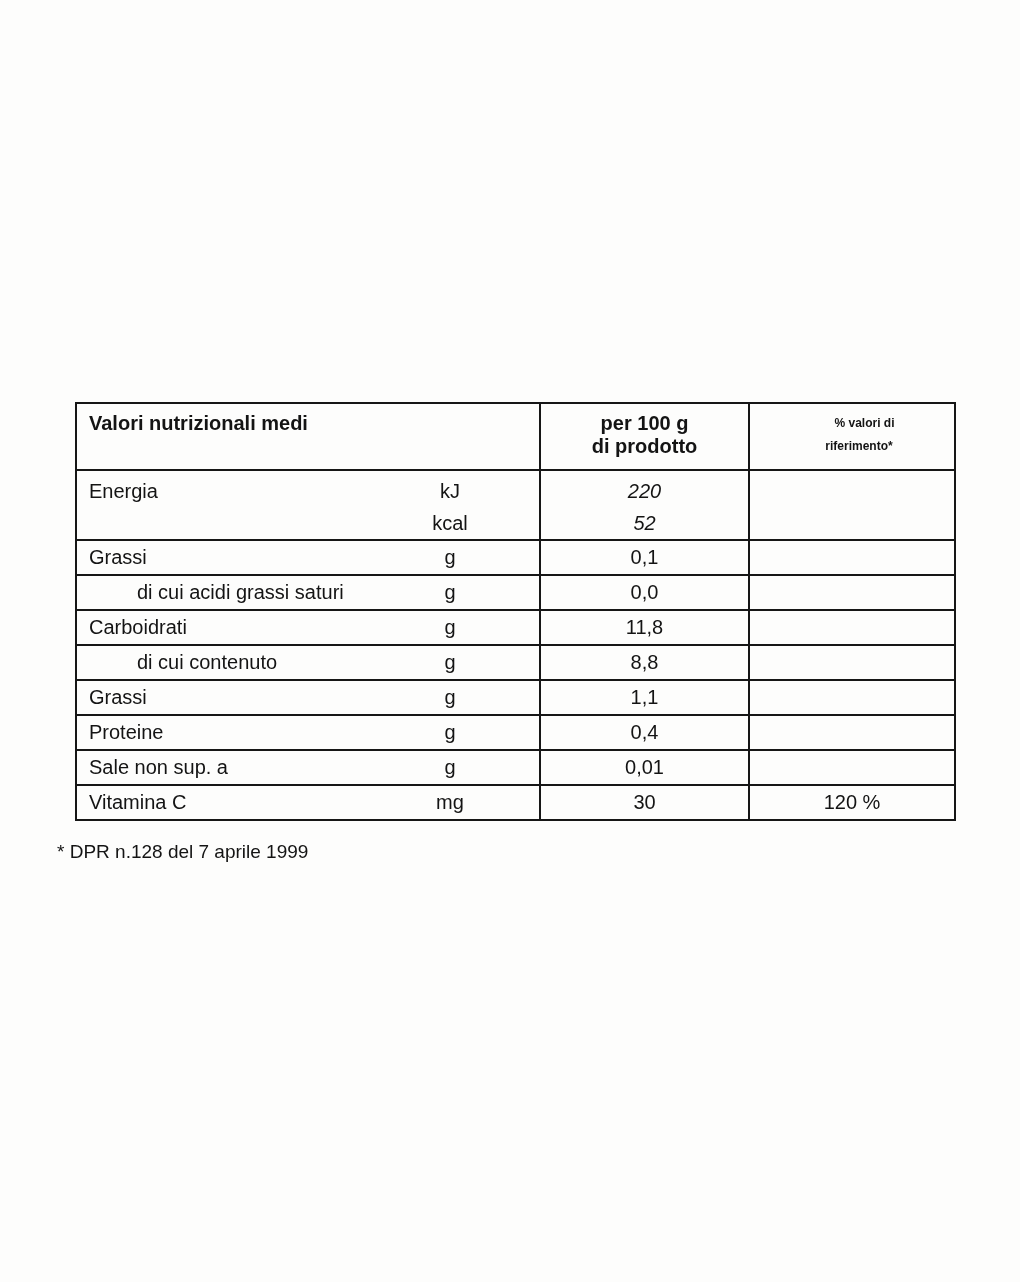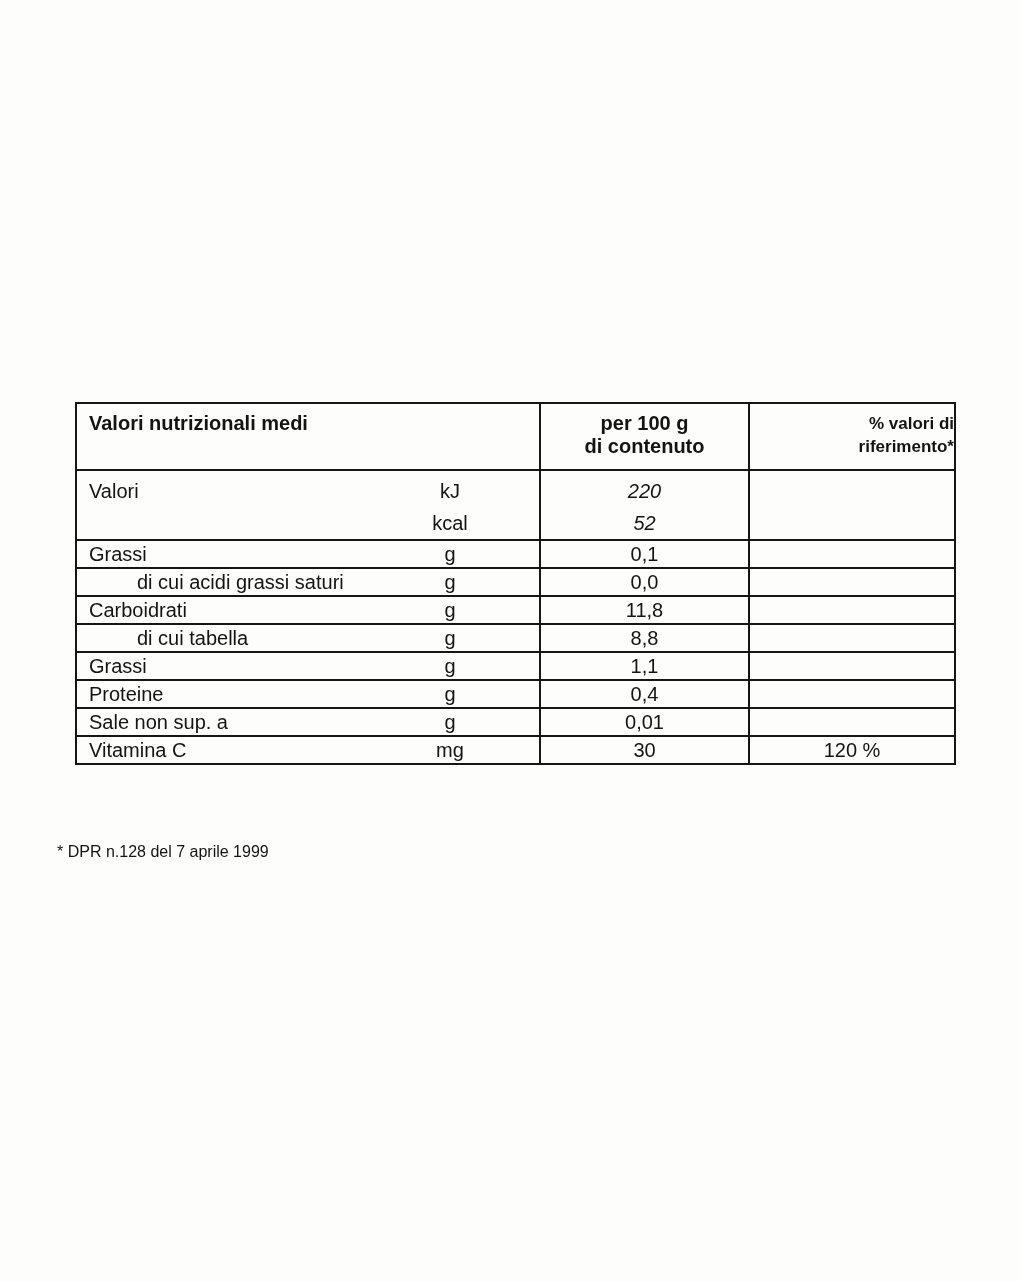--- a/index.html
+++ b/index.html
@@ -34,43 +34,43 @@
   
   col.c-label { width: 464px; }
   col.c-value { width: 209px; }
   col.c-ref   { width: 206px; }
 
   
   tr.hdr { height: 67px; }
   tr.hdr th { vertical-align: top; font-weight: bold; }
   th.h-label { text-align: left; padding: 8px 0 0 12px; font-size: 20px; }
   th.h-value { text-align: center; padding-top: 8px; line-height: 23px; font-size: 20px; }
-  th.h-ref   { text-align: right; padding: 8px 0 0 14px; line-height: 23px; font-size: 17px; }
+  th.h-ref   { text-align: center; padding: 8px 0 0 14px; line-height: 23px; font-size: 12px; }
   th.h-ref .line1 { padding-left: 11px; }
 
   
-  tr.row { height: 28px; }
+  tr.row { height: 35px; }
   tr.row-dual { height: 70px; }
   td.cell-label { padding: 0; }
   .lblwrap { display: flex; align-items: center; width: 100%; height: 100%; }
   .lbl  { flex: 1 1 auto; padding-left: 12px; white-space: nowrap; }
   .lbl.sub { padding-left: 24px; margin-left: 36px; }
   .unit { flex: 0 0 140px; text-align: center; margin-right: 19px; }
   td.cell-value { text-align: center; }
   td.cell-ref   { text-align: center; }
   .dualline { height: 32px; line-height: 32px; display: flex; align-items: center; }
   .dualline:first-child { margin-top: 4px; }
   td.cell-value .dualline { display: block; text-align: center; font-style: italic; }
 
   
   .footnote-ref {
     position: absolute;
     left: 57px;
     top: 841px;
-    font-size: 16px;
+    font-size: 19px;
     line-height: 21px;
     white-space: nowrap;
   }
   .footnote-salt {
     position: absolute;
     left: 46px;
     top: 874px;
     font-size: 17.5px;
     line-height: 22px;
     white-space: nowrap;
@@ -86,32 +86,32 @@
       <col class="c-label">
       <col class="c-value">
       <col class="c-ref">
     </colgroup>
 
     <tbody>
         <tr class="hdr">
       <th class="h-label">Valori nutrizionali medi</th>
       <th class="h-value">
         <div>per 100 g</div>
-        <div>di contenuto</div>
+        <div>di prodotto</div>
       </th>
       <th class="h-ref">
         <div class="line1">% valori di</div>
         <div>riferimento*</div>
       </th>
     </tr>
 
     <tr class="row-dual">
       <td class="cell-label">
         <div class="dualline">
-          <span class="lbl">Valori</span>
+          <span class="lbl">Energia</span>
           <span class="unit">kJ</span>
         </div>
         <div class="dualline">
           <span class="lbl"></span>
           <span class="unit">kcal</span>
         </div>
       </td>
       <td class="cell-value">
         <div class="dualline">220</div>
         <div class="dualline">52</div>
@@ -148,21 +148,21 @@
           <span class="unit">g</span>
         </div>
       </td>
       <td class="cell-value">11,8</td>
       <td class="cell-ref"></td>
     </tr>
 
     <tr class="row">
       <td class="cell-label">
         <div class="lblwrap">
-          <span class="lbl sub">di cui tabella</span>
+          <span class="lbl sub">di cui contenuto</span>
           <span class="unit">g</span>
         </div>
       </td>
       <td class="cell-value">8,8</td>
       <td class="cell-ref"></td>
     </tr>
 
     <tr class="row">
       <td class="cell-label">
         <div class="lblwrap">

